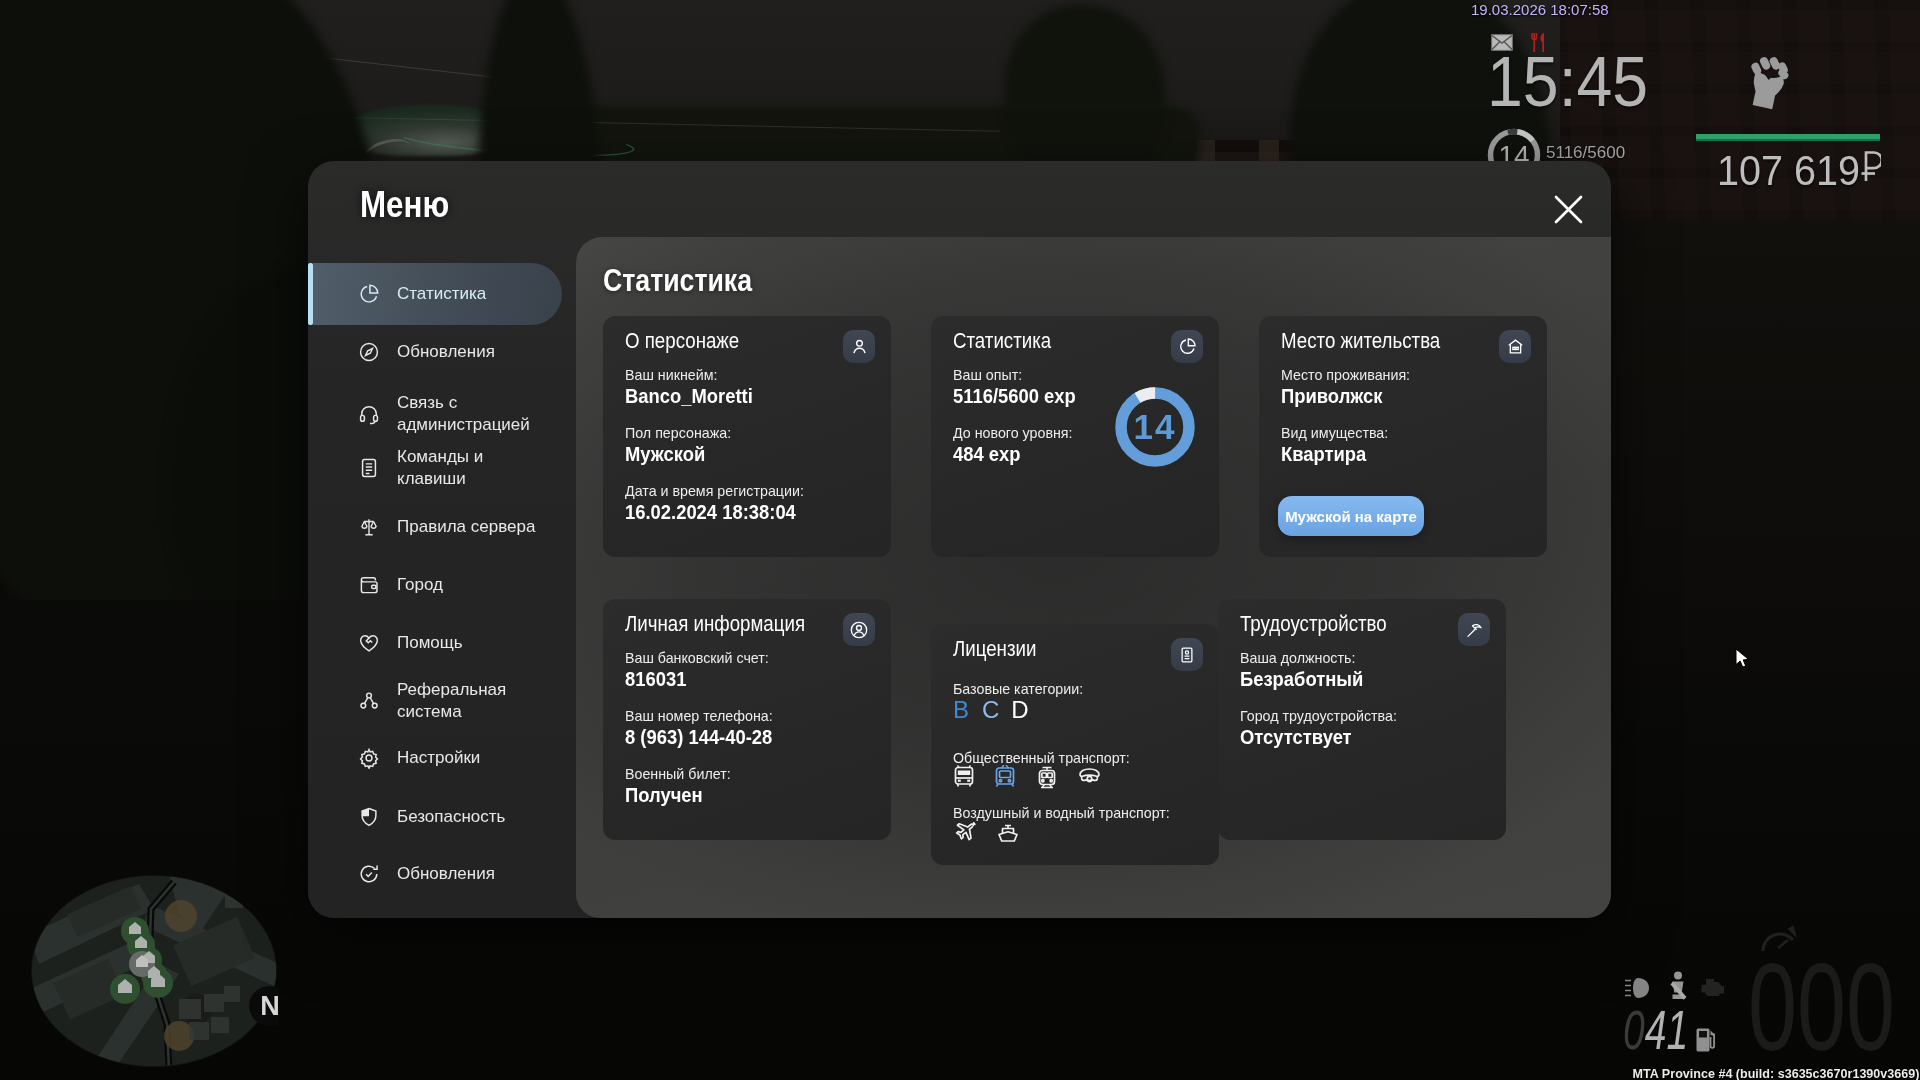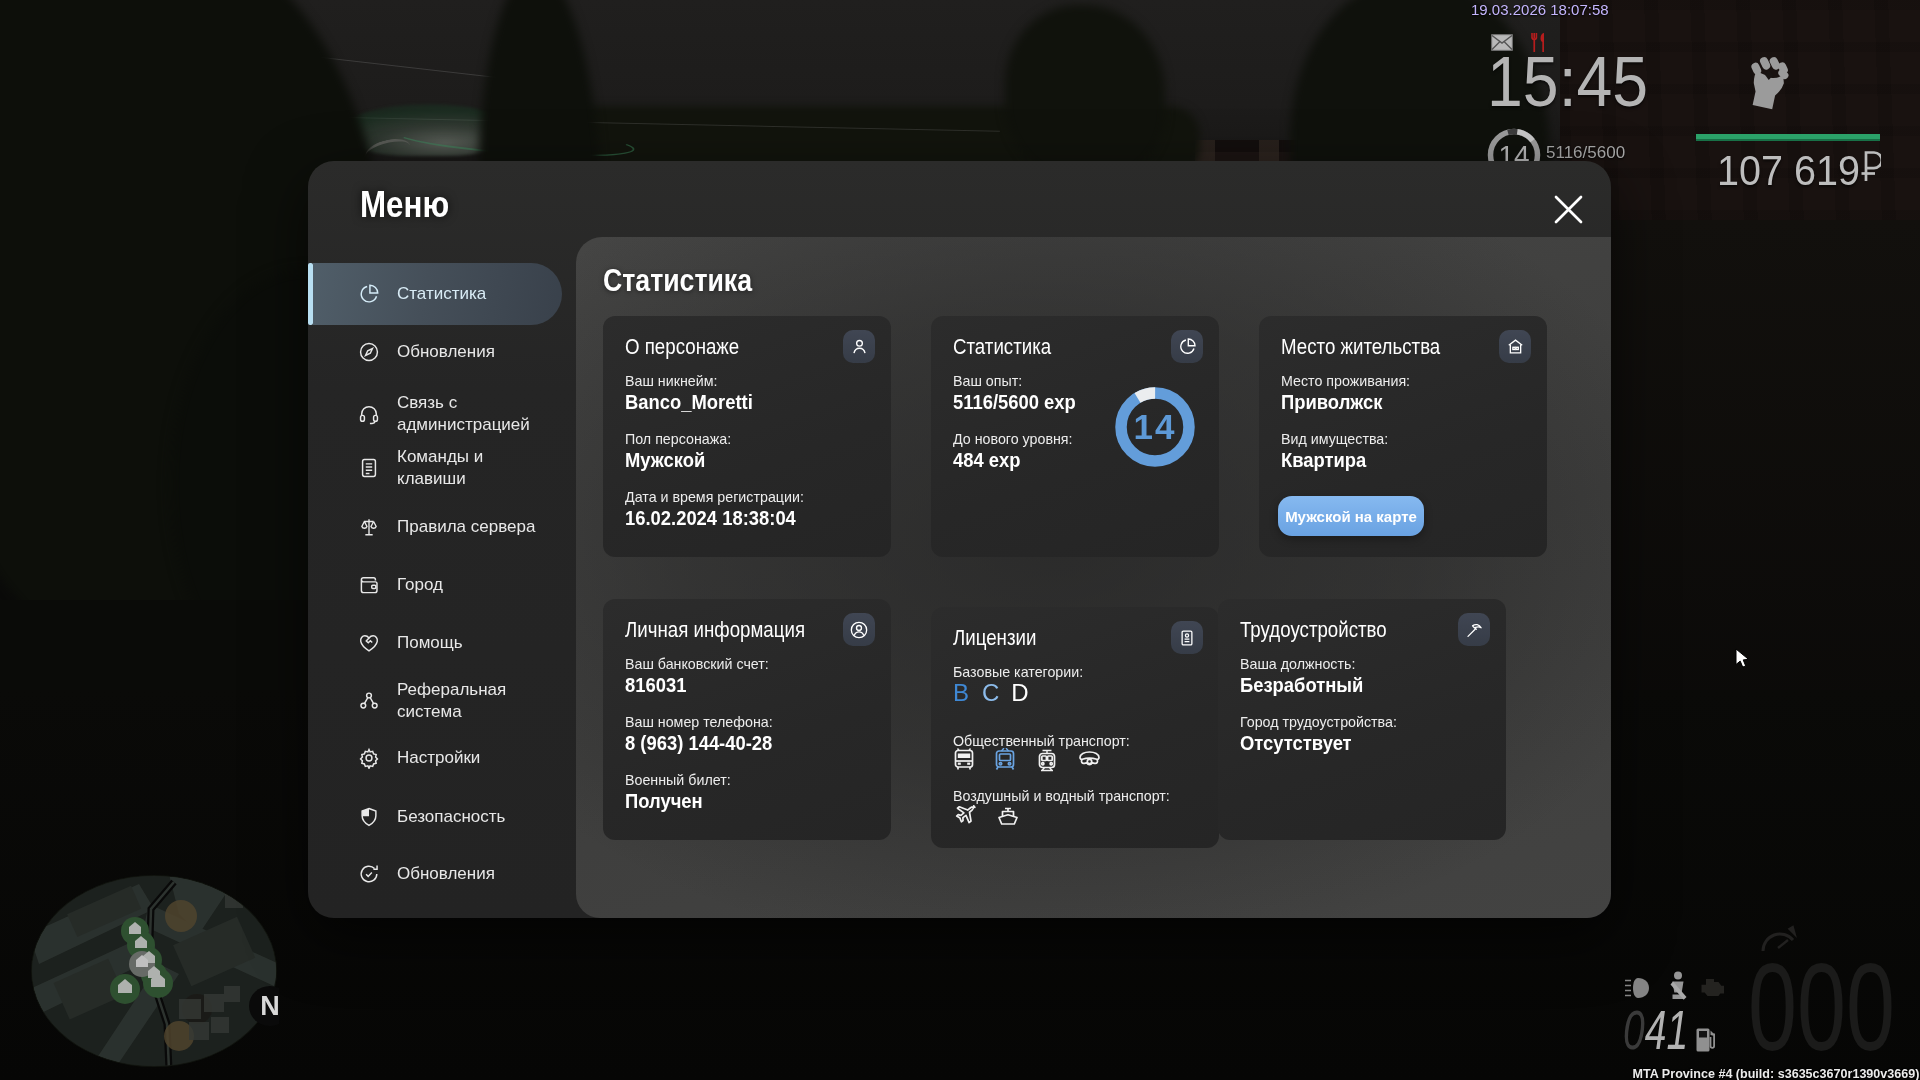--- a/index.html
+++ b/index.html
@@ -46,21 +46,21 @@
  transform-origin:left top;text-shadow:0 1px 6px rgba(0,0,0,.5)}
 
 
 .sideitem{position:absolute;left:89px;color:#e8e8e8;font-size:17px;line-height:22px}
 .sideicon{position:absolute;left:50px;width:22px;height:22px}
 #selpill{left:5px;top:102px;width:249px;height:62px;border-radius:0 31px 31px 0;
  background:linear-gradient(100deg,#505e69 0%,#454f59 45%,#39414b 100%)}
 #selbar{left:0;top:102px;width:5px;height:62px;background:#b8dff2;border-radius:2px}
 
 
-.card{position:absolute;width:288px;height:241px;border-radius:12px;padding:18px 0 0 22px;
+.card{position:absolute;width:288px;height:241px;border-radius:12px;padding:12px 0 0 22px;
  background:linear-gradient(160deg,#2c2c2c 0%,#272727 60%,#252525 100%)}
 .card h3{margin:0 0 12px 0;font-size:22px;line-height:26px;font-weight:normal;color:#fff;
  transform:scaleX(.85);transform-origin:left top;white-space:nowrap}
 .chip{position:absolute;top:14px;right:16px;width:32px;height:33px;border-radius:10px;
  background:linear-gradient(180deg,#404653 0%,#363c47 100%);display:flex;align-items:center;justify-content:center}
 .lbl{font-size:15px;line-height:18px;color:#ededed;margin:0;transform:scaleX(.95);transform-origin:left top;white-space:nowrap}
 .val{font-size:20px;line-height:24px;color:#fff;font-weight:bold;margin:0 0 16px 0;
  transform:scaleX(.92);transform-origin:left top;white-space:nowrap}
 .ticon{display:inline-block;margin-right:15px;vertical-align:top}
 </style></head>
@@ -317,21 +317,21 @@
             <path d="M6.3 18.7c1-3 3.1-4.5 5.7-4.5s4.7 1.5 5.7 4.5"></path>
           </svg>
         </div>
      <div class="lbl">Ваш банковский счет:</div>
         <div class="val">816031</div>
      <div class="lbl">Ваш номер телефона:</div>
         <div class="val">8 (963) 144-40-28</div>
      <div class="lbl">Военный билет:</div>
         <div class="val">Получен</div>
    </div>
-   <div class="card" style="left:623px;top:446px">
+   <div class="card" style="left:623px;top:463px">
      <h3>Лицензии</h3>
      <div class="chip">
           <svg width="18" height="18" viewBox="0 0 24 24" fill="none" stroke="#fff" stroke-width="1.7">
             <rect x="5.5" y="2.8" width="13" height="18.4" rx="1.6"></rect>
             <circle cx="12" cy="8.6" r="2.1"></circle>
             <path d="M8.8 13.6h6.4M8.8 16.8h6.4"></path>
           </svg>
         </div>
      <div class="lbl abs" style="left:22px;top:56px">Базовые категории:</div>
      <div class="abs" style="left:22px;top:72px;font-size:24px;font-weight:normal;line-height:28px"><span style="color:#3f88d4">B</span><span style="display:inline-block;width:13px"></span><span style="color:#8cbbea">C</span><span style="display:inline-block;width:12px"></span><span style="color:#fff">D</span></div>

